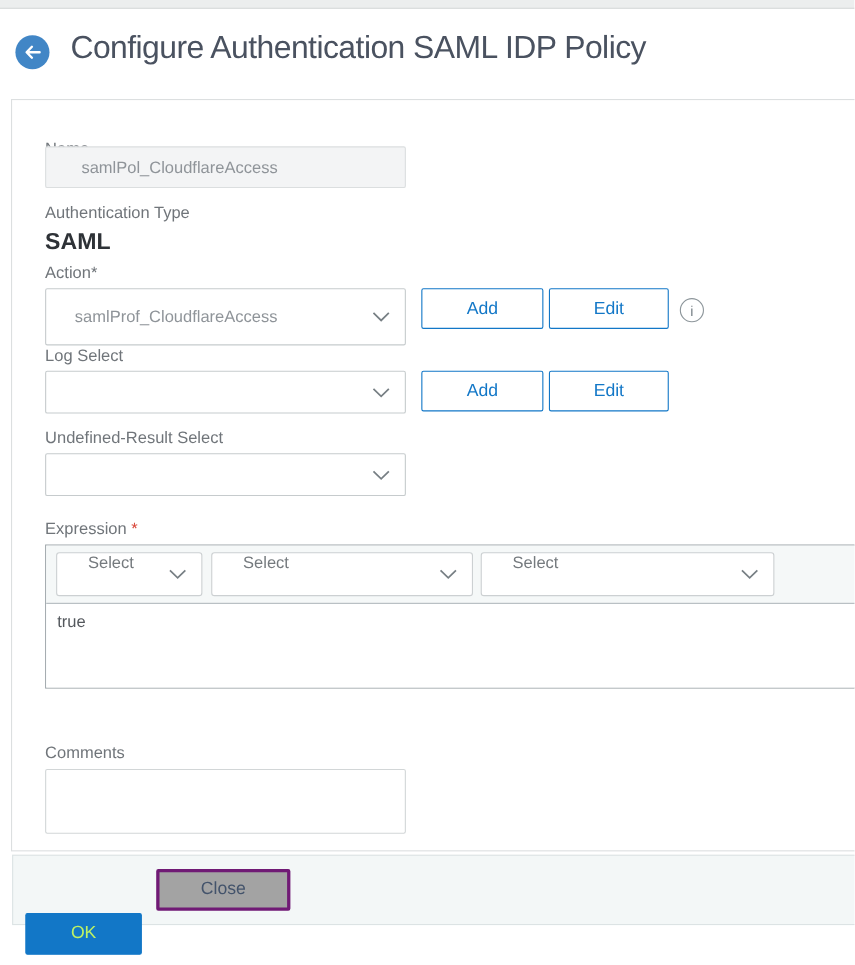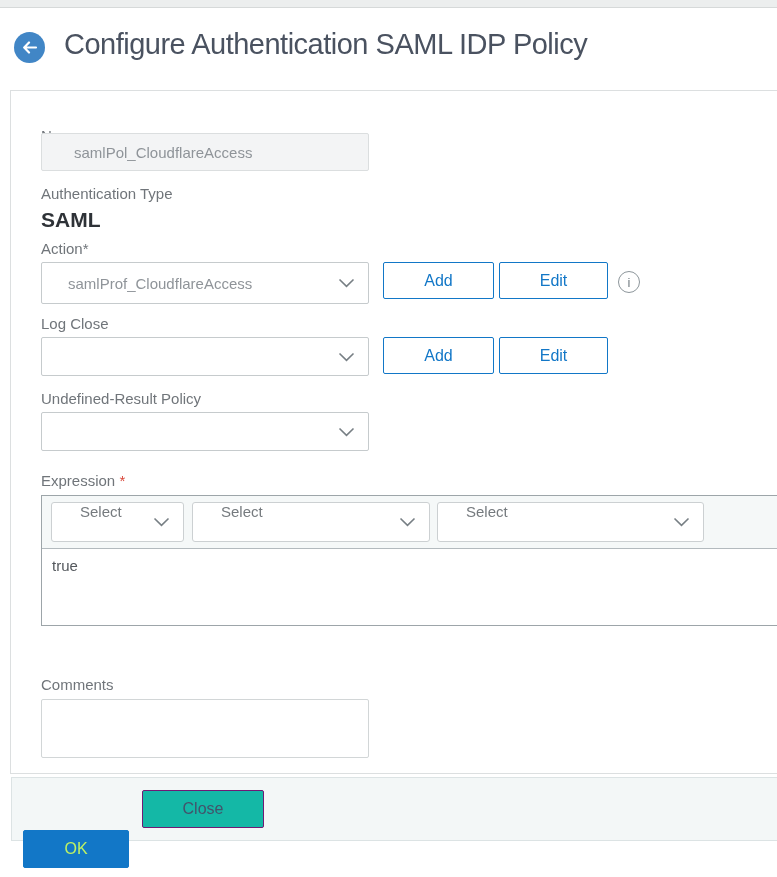--- a/index.html
+++ b/index.html
@@ -82,21 +82,21 @@
     position:absolute; left:11px; top:777px; width:799px; height:64px;
     background:var(--footer-bg); border:1px solid #dce3e4;
   }
   .ok-btn {
     position:absolute; left:11px; top:12px; width:106px; height:38px;
     background:var(--accent-blue); color:#bef264; border:1px solid var(--accent-blue);
     border-radius:2px; font-size:16px; font-family:inherit; cursor:pointer;margin-top:40px;
   }
   .close-btn {
     position:absolute; left:130px; top:12px; width:122px; height:38px;
-    background:#14b8a6; color:var(--close-text); border:1px solid #701a75;
+    background:#a3a3a3; color:var(--close-text); border:3px solid #701a75;
     border-radius:2px; font-size:16px; font-family:inherit; cursor:pointer;
   }
 </style>
 </head>
 <body>
 
 <div class="page">
 
   <div class="top-strip"></div>
 
@@ -111,47 +111,47 @@
 
   <div class="panel">
 
     <div class="label" style="left:30px; top:36px;">Name</div>
     <input class="text-input" style="top: 42px;" readonly="" value="samlPol_CloudflareAccess">
 
     <div class="label" style="left:30px; top:94px;">Authentication Type</div>
     <div class="bold-value" style="left:30px; top:117px;">SAML</div>
 
     <div class="label" style="left:30px; top:149px;">Action*</div>
-    <div class="select" style="left:30px; top:171px; width:328px; height:42px;">
+    <div class="select" style="left:30px; top:171px; width:328px; height:52px;">
       <span>samlProf_CloudflareAccess</span>
       <span class="chev">
         <svg width="17" height="10" viewBox="0 0 17 10">
             <polyline points="1.5,1.5 8.5,8.3 15.5,1.5" fill="none" stroke="#777f84" stroke-width="1.6"></polyline>
           </svg>
       </span>
     </div>
     <button class="btn-outline" style="left:372px; top:171px; width:111px;">Add</button>
     <button class="btn-outline" style="left:488px; top:171px; width:109px;">Edit</button>
     <div class="info-icon">
       <span>i</span>
     </div>
 
-    <div class="label" style="left:30px; top:224px;">Log Close</div>
+    <div class="label" style="left:30px; top:224px;">Log Select</div>
     <div class="select" style="left:30px; top:246px; width:328px; height:39px;">
       <span></span>
       <span class="chev">
         <svg width="17" height="10" viewBox="0 0 17 10">
             <polyline points="1.5,1.5 8.5,8.3 15.5,1.5" fill="none" stroke="#777f84" stroke-width="1.6"></polyline>
           </svg>
       </span>
     </div>
     <button class="btn-outline" style="left:372px; top:246px; width:111px;">Add</button>
     <button class="btn-outline" style="left:488px; top:246px; width:109px;">Edit</button>
 
-    <div class="label" style="left:30px; top:299px;">Undefined-Result Policy</div>
+    <div class="label" style="left:30px; top:299px;">Undefined-Result Select</div>
     <div class="select" style="left:30px; top:321px; width:328px; height:39px;">
       <span></span>
       <span class="chev">
         <svg width="17" height="10" viewBox="0 0 17 10">
             <polyline points="1.5,1.5 8.5,8.3 15.5,1.5" fill="none" stroke="#777f84" stroke-width="1.6"></polyline>
           </svg>
       </span>
     </div>
 
     <div class="label" style="left:30px; top:381px;">

